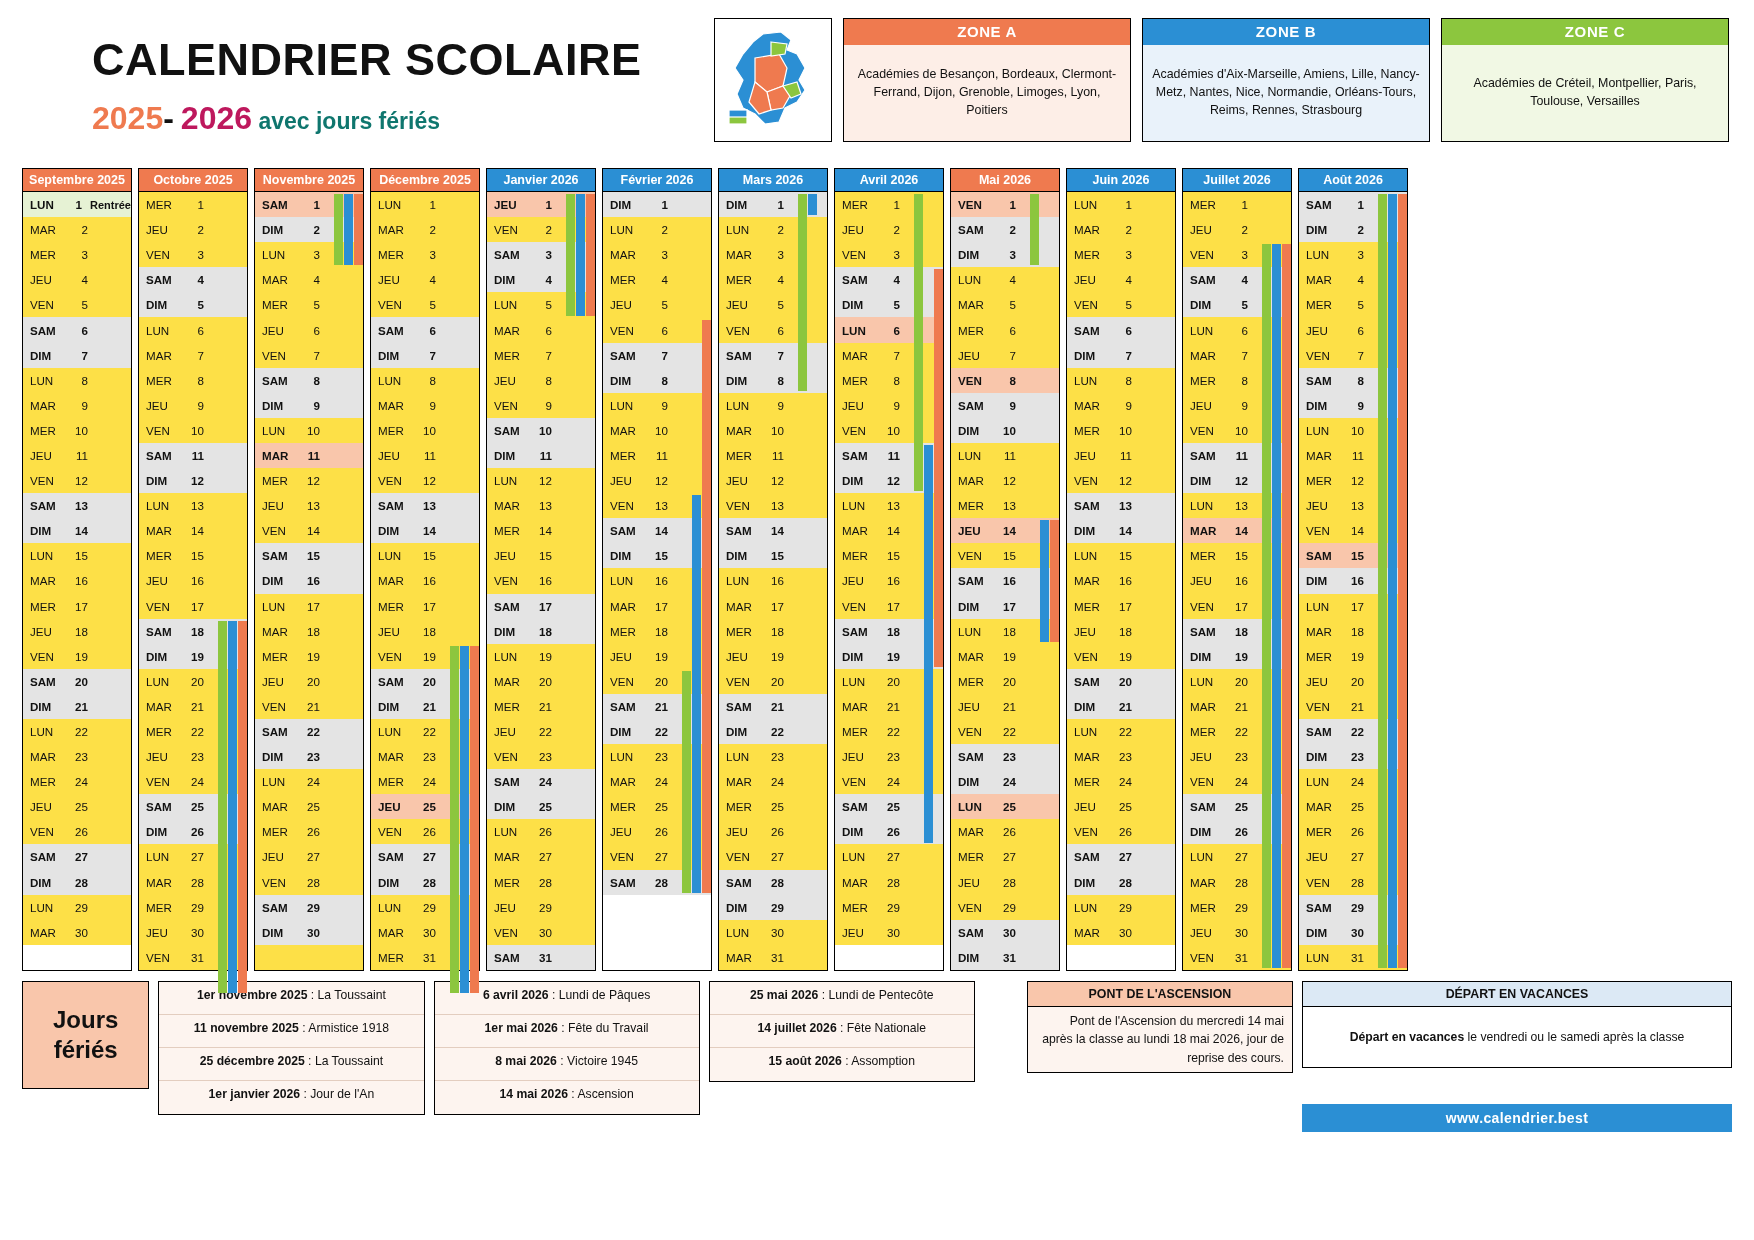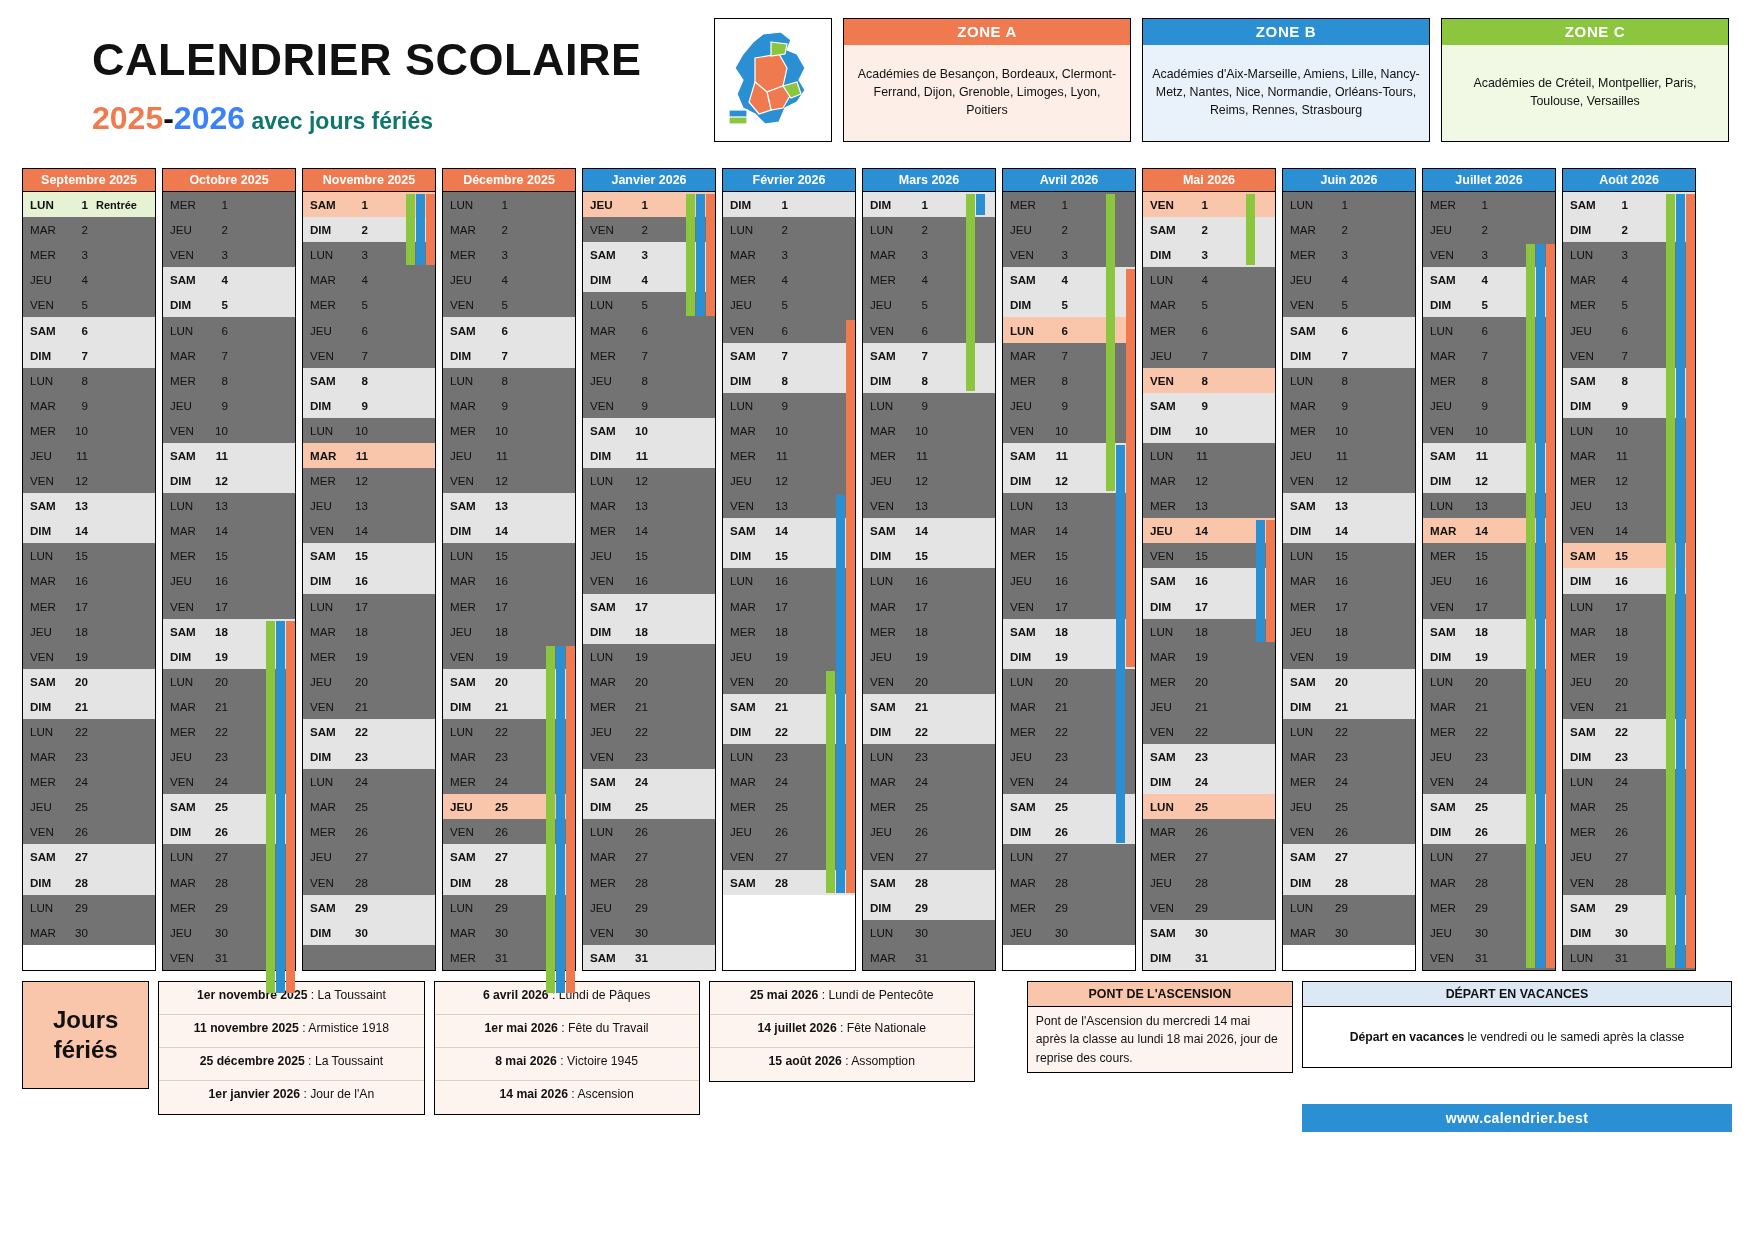--- a/index.html
+++ b/index.html
@@ -11,36 +11,36 @@
   }
   .page{position:relative;width:1754px;height:1240px;box-sizing:border-box;padding:18px 22px;}
 
   
   .header{display:flex;align-items:flex-start;gap:2px;height:140px;}
   .title-block{width:690px;padding-left:70px;box-sizing:border-box;}
   .title-main{font-size:45px;font-weight:bold;letter-spacing:.5px;margin-top:16px;color:#111;}
   .title-sub{margin-top:14px;font-size:32px;font-weight:bold;}
   .title-sub .y1{color:#ef7a4f;}
   .title-sub .dash{color:#111;}
-  .title-sub .y2{color:#3b82f6;}
+  .title-sub .y2{color:#be185d;margin-left:7px;}
   .title-sub .rest{color:#0f766e;font-size:23px;font-weight:bold;}
 
   .map-box{width:118px;height:124px;border:1.6px solid #000;box-sizing:border-box;display:flex;align-items:center;justify-content:center;background:#fff;}
   .map-box svg{display:block;}
 
   .zone{width:288px;height:124px;border:1.6px solid #000;box-sizing:border-box;display:flex;flex-direction:column;margin-left:9px;}
   .zone-head{height:26px;line-height:26px;text-align:center;color:#fff;font-weight:bold;font-size:15px;letter-spacing:.6px;}
   .zone-body{flex:1;display:flex;align-items:center;justify-content:center;text-align:center;font-size:12.4px;line-height:1.45;padding:4px 8px;box-sizing:border-box;}
   .za .zone-head{background:#ef7a4f;} .za .zone-body{background:#fdeee7;}
   .zb .zone-head{background:#2b8fd4;} .zb .zone-body{background:#e9f2fa;}
   .zc .zone-head{background:#8cc63e;padding-left:20px;} .zc .zone-body{background:#f1f8e4;}
 
   
   .months{display:flex;gap:6px;margin-top:10px;}
-  .month{width:134px;border:1.4px solid #000;box-sizing:border-box;background:#737373;}
+  .month{width:110px;border:1.4px solid #000;box-sizing:border-box;background:#fde047;}
   .m-head{height:22px;line-height:22px;text-align:center;font-weight:bold;font-size:12.5px;color:#fff;border-bottom:1.4px solid #000;}
   .m-head.a{background:#ef7a4f;} .m-head.b{background:#2b8fd4;}
   .m-body{position:relative;}
   .day{position:relative;height:25.1px;display:flex;align-items:center;font-size:11.6px;box-sizing:border-box;padding-left:7px;border-bottom:0;}
   .day .dn{width:38px;display:inline-block;}
   .day .dd{width:20px;text-align:right;display:inline-block;}
   .day .note{margin-left:8px;font-size:11px;}
   .day.we{background:#e4e4e4;font-weight:bold;}
   .day.fer{background:#f9c6ab;font-weight:bold;}
   .day.rentree{background:#e6f2d4;font-weight:bold;}
@@ -52,21 +52,21 @@
 
   
   .footer{display:flex;gap:9px;margin-top:10px;align-items:flex-start;}
   .feries-label{width:132px;height:108px;border:1.6px solid #000;background:#f9c6ab;display:flex;align-items:center;justify-content:center;text-align:center;font-weight:bold;font-size:24px;line-height:1.25;box-sizing:border-box;}
   .fcol{width:276px;border:1.6px solid #000;box-sizing:border-box;background:#fdf4ef;}
   .fcol .fr{height:33px;line-height:26px;text-align:center;font-size:12.2px;border-bottom:1px solid #e3cdbf;box-sizing:border-box;}
   .fcol .fr:last-child{border-bottom:0;}
   .fcol .fr b{font-weight:bold;}
   .pont{width:276px;border:1.6px solid #000;box-sizing:border-box;background:#fdf4ef;margin-left:43px;}
   .pont-head{height:24px;line-height:24px;text-align:center;font-weight:bold;font-size:12.4px;background:#f9c6ab;border-bottom:1.4px solid #000;}
-  .pont-body{padding:5px 8px;font-size:12.2px;line-height:1.5;text-align:left;}
+  .pont-body{padding:5px 8px;font-size:12.2px;line-height:1.5;text-align:right;}
   .depart{width:430px;border:1.6px solid #000;box-sizing:border-box;background:#fff;}
   .depart-head{height:24px;line-height:24px;text-align:center;font-weight:bold;font-size:12.4px;background:#dce9f5;border-bottom:1.4px solid #000;}
   .depart-body{padding:23px 8px;font-size:12.2px;text-align:center;}
   .web{margin-top:36px;height:28px;background:#2b8fd4;color:#fff;display:flex;align-items:center;justify-content:center;font-weight:bold;font-size:14px;letter-spacing:.4px;}
   .right-col{width:430px;}
 </style>
 </head>
 <body>
 
 <div class="page">

